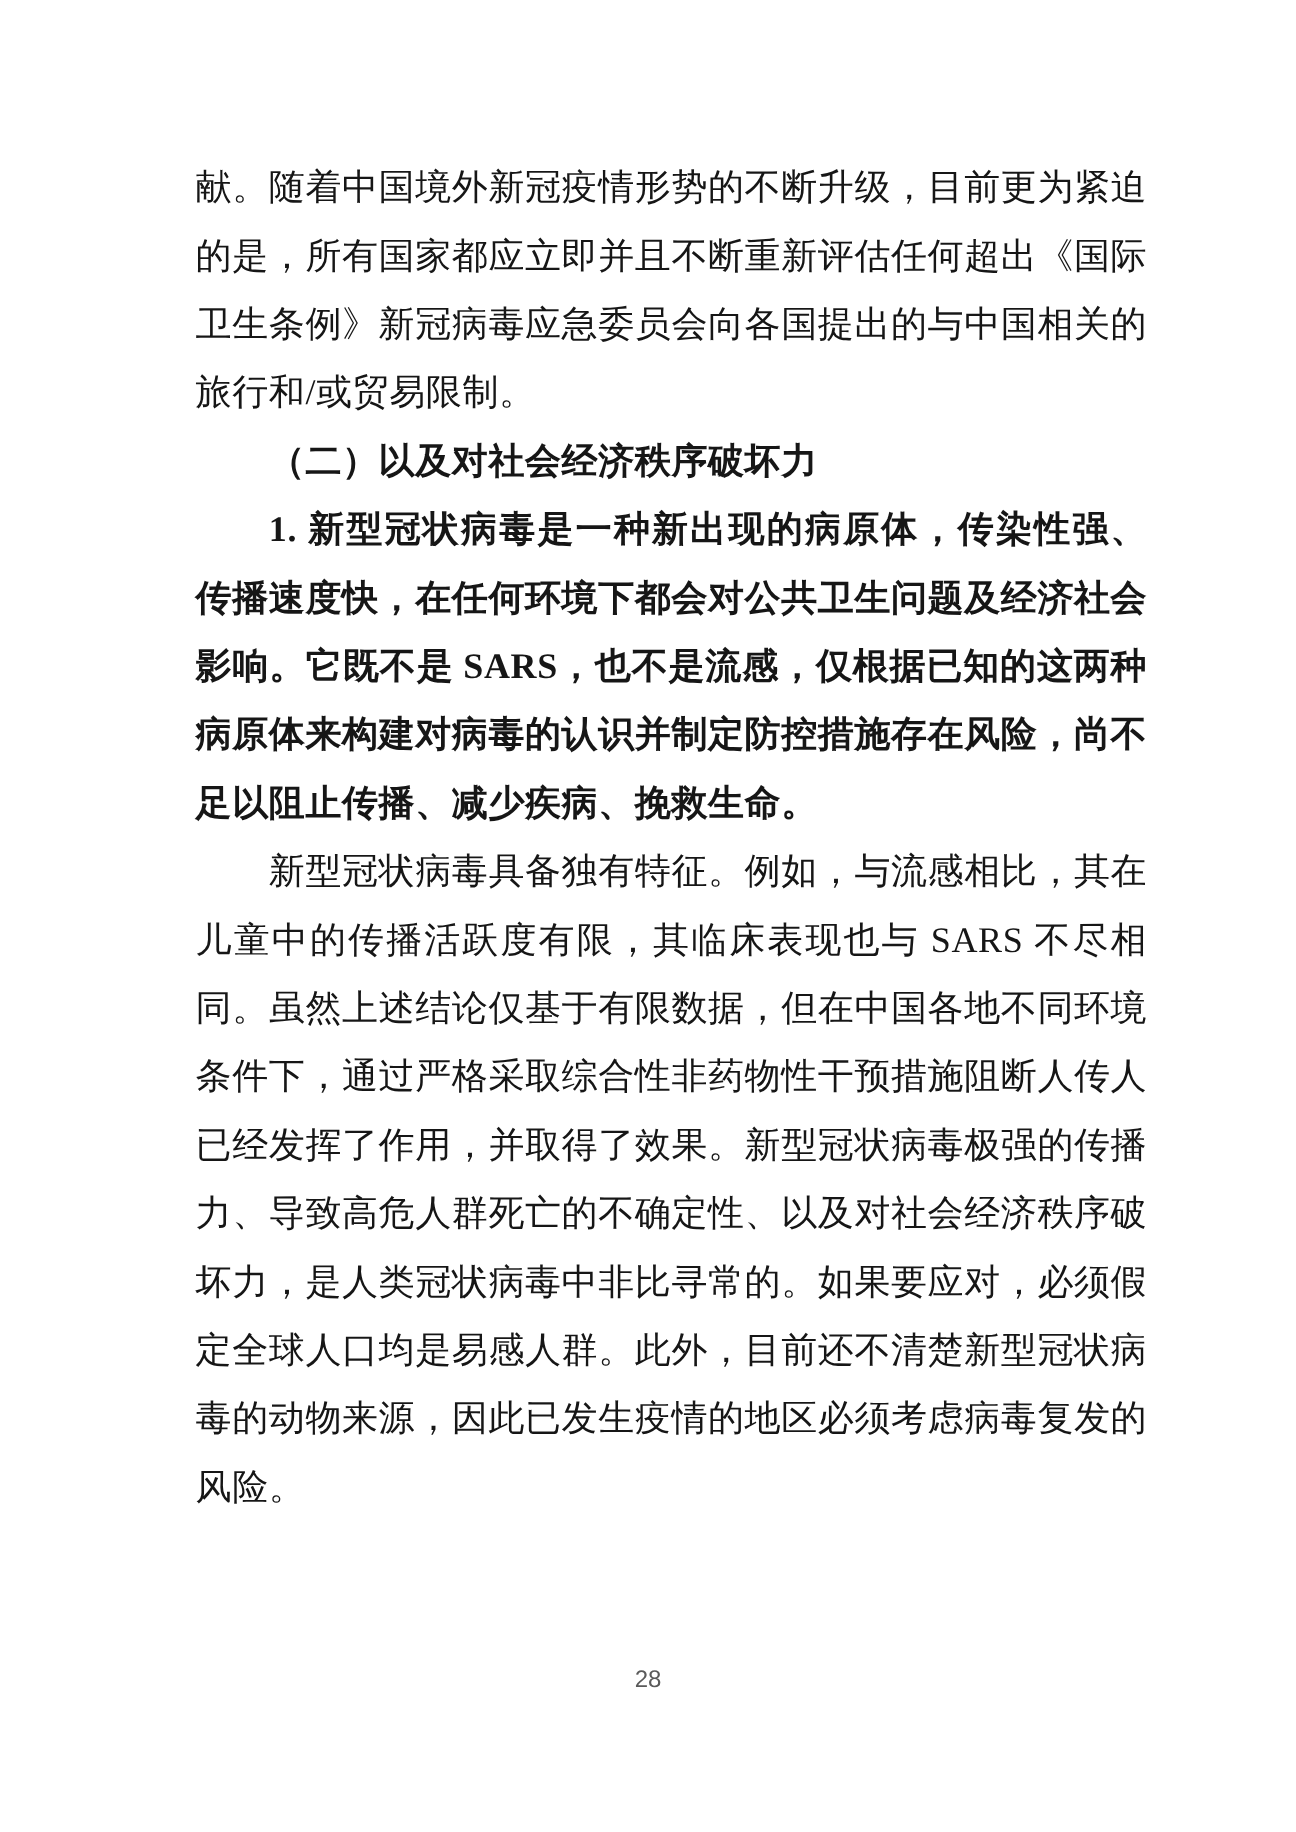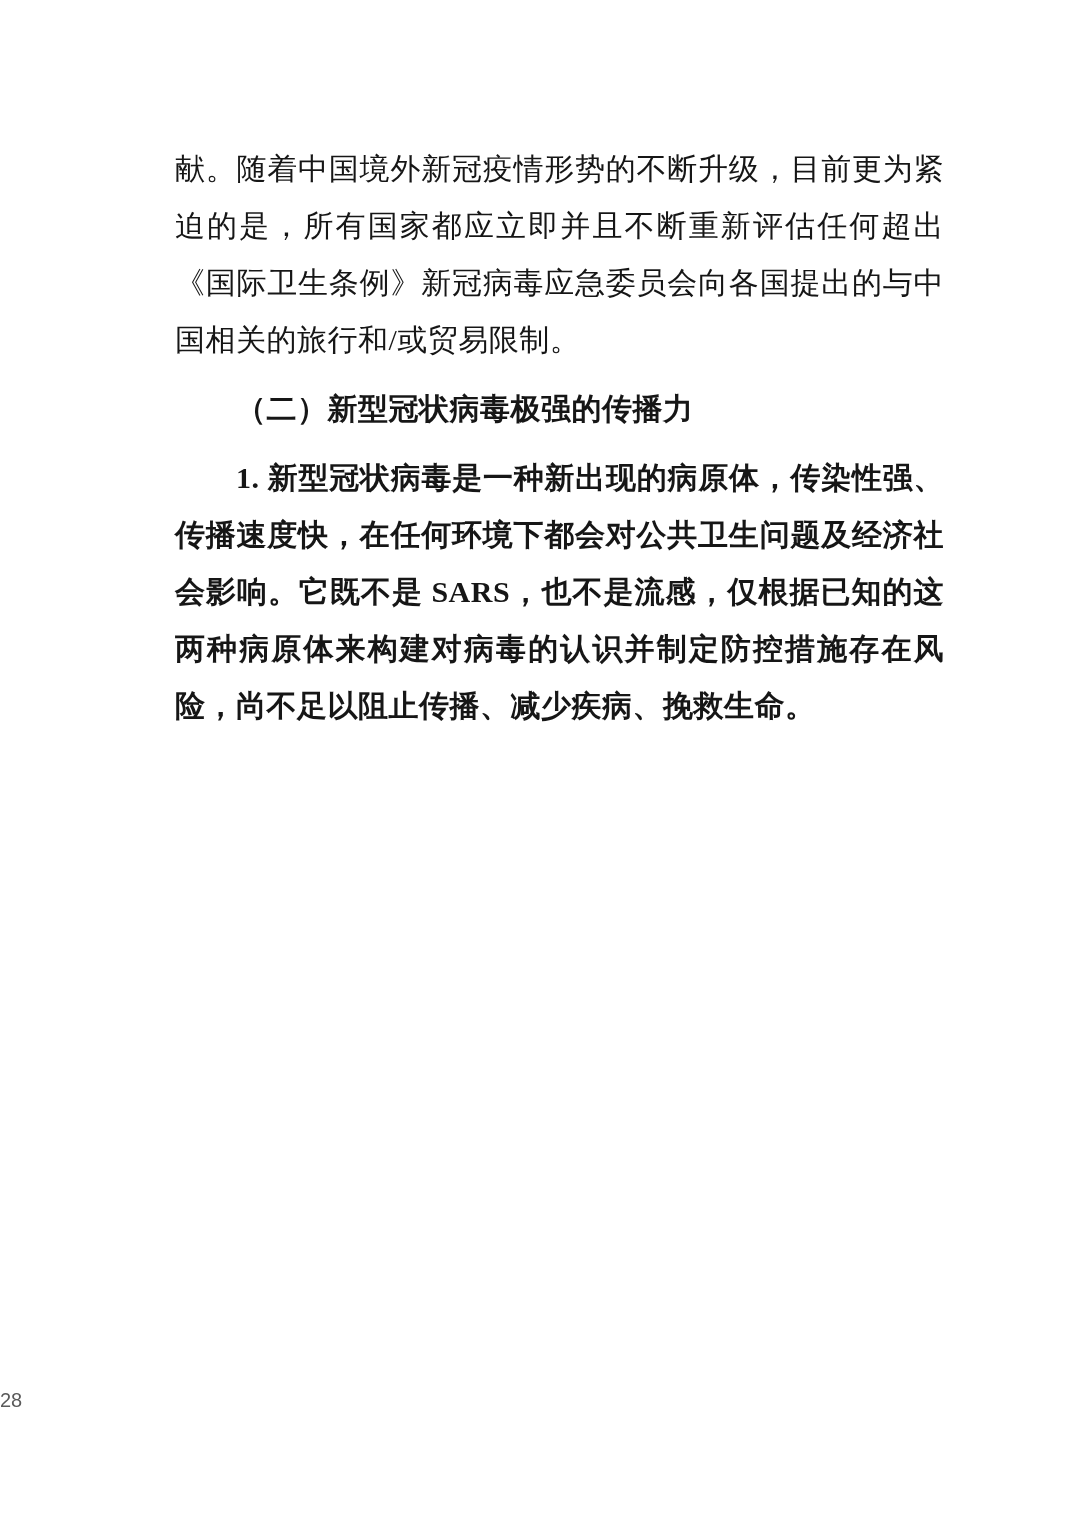--- a/index.html
+++ b/index.html
@@ -25,54 +25,56 @@
     left: 163px;
     top: 128px;
     width: 793px;
     font-size: 30px;
     line-height: 57px;
     text-align: justify;
     text-justify: inter-ideograph;
     letter-spacing: 0.5px;
   }
   .para {
-    margin: 12px;
+    margin: 0;
     padding: 0;
   }
   .indent {
     text-indent: 61px;
   }
   .bold {
     font-weight: bold;
   }
   .footer {
     position: absolute;
     left: 0;
     top: 1389px;
     width: 1080px;
+    text-align: center;
   }
   .page-num {
     font-family: "Liberation Sans", "DejaVu Sans", sans-serif;
     font-size: 20px;
     color: #5a5a5a;
   }
 </style>
 </head>
 <body>
 
 <div class="page">
 
   <div class="text-block">
 
     <p class="para">献。随着中国境外新冠疫情形势的不断升级，目前更为紧迫的是，所有国家都应立即并且不断重新评估任何超出《国际卫生条例》新冠病毒应急委员会向各国提出的与中国相关的旅行和/或贸易限制。</p>
 
-    <p class="para indent bold">（二）新型冠状病毒极强的传播力</p>
+    <p class="para indent bold">（二）以及对社会经济秩序破坏力</p>
 
     <p class="para indent bold">1. 新型冠状病毒是一种新出现的病原体，传染性强、传播速度快，在任何环境下都会对公共卫生问题及经济社会影响。它既不是 SARS，也不是流感，仅根据已知的这两种病原体来构建对病毒的认识并制定防控措施存在风险，尚不足以阻止传播、减少疾病、挽救生命。</p>
 
+    <p class="para indent">新型冠状病毒具备独有特征。例如，与流感相比，其在儿童中的传播活跃度有限，其临床表现也与 SARS 不尽相同。虽然上述结论仅基于有限数据，但在中国各地不同环境条件下，通过严格采取综合性非药物性干预措施阻断人传人已经发挥了作用，并取得了效果。新型冠状病毒极强的传播力、导致高危人群死亡的不确定性、以及对社会经济秩序破坏力，是人类冠状病毒中非比寻常的。如果要应对，必须假定全球人口均是易感人群。此外，目前还不清楚新型冠状病毒的动物来源，因此已发生疫情的地区必须考虑病毒复发的风险。</p>
 
 
   </div>
 
   <div class="footer">
     <span class="page-num">28</span>
   </div>
 
 </div>
 

